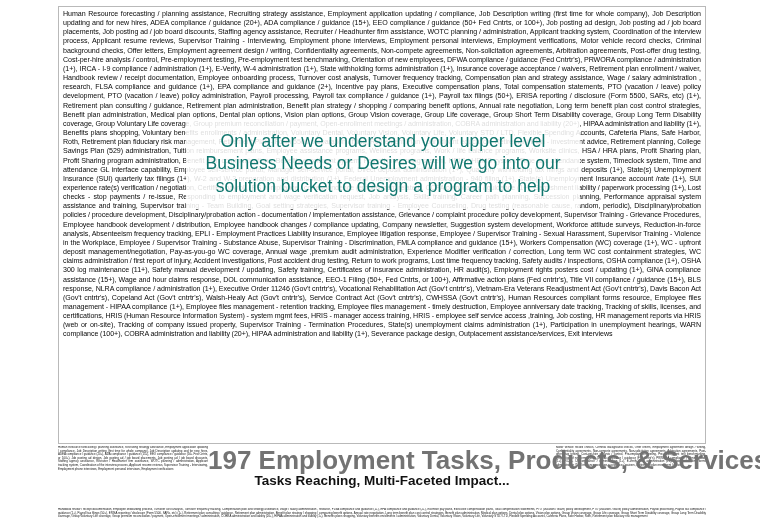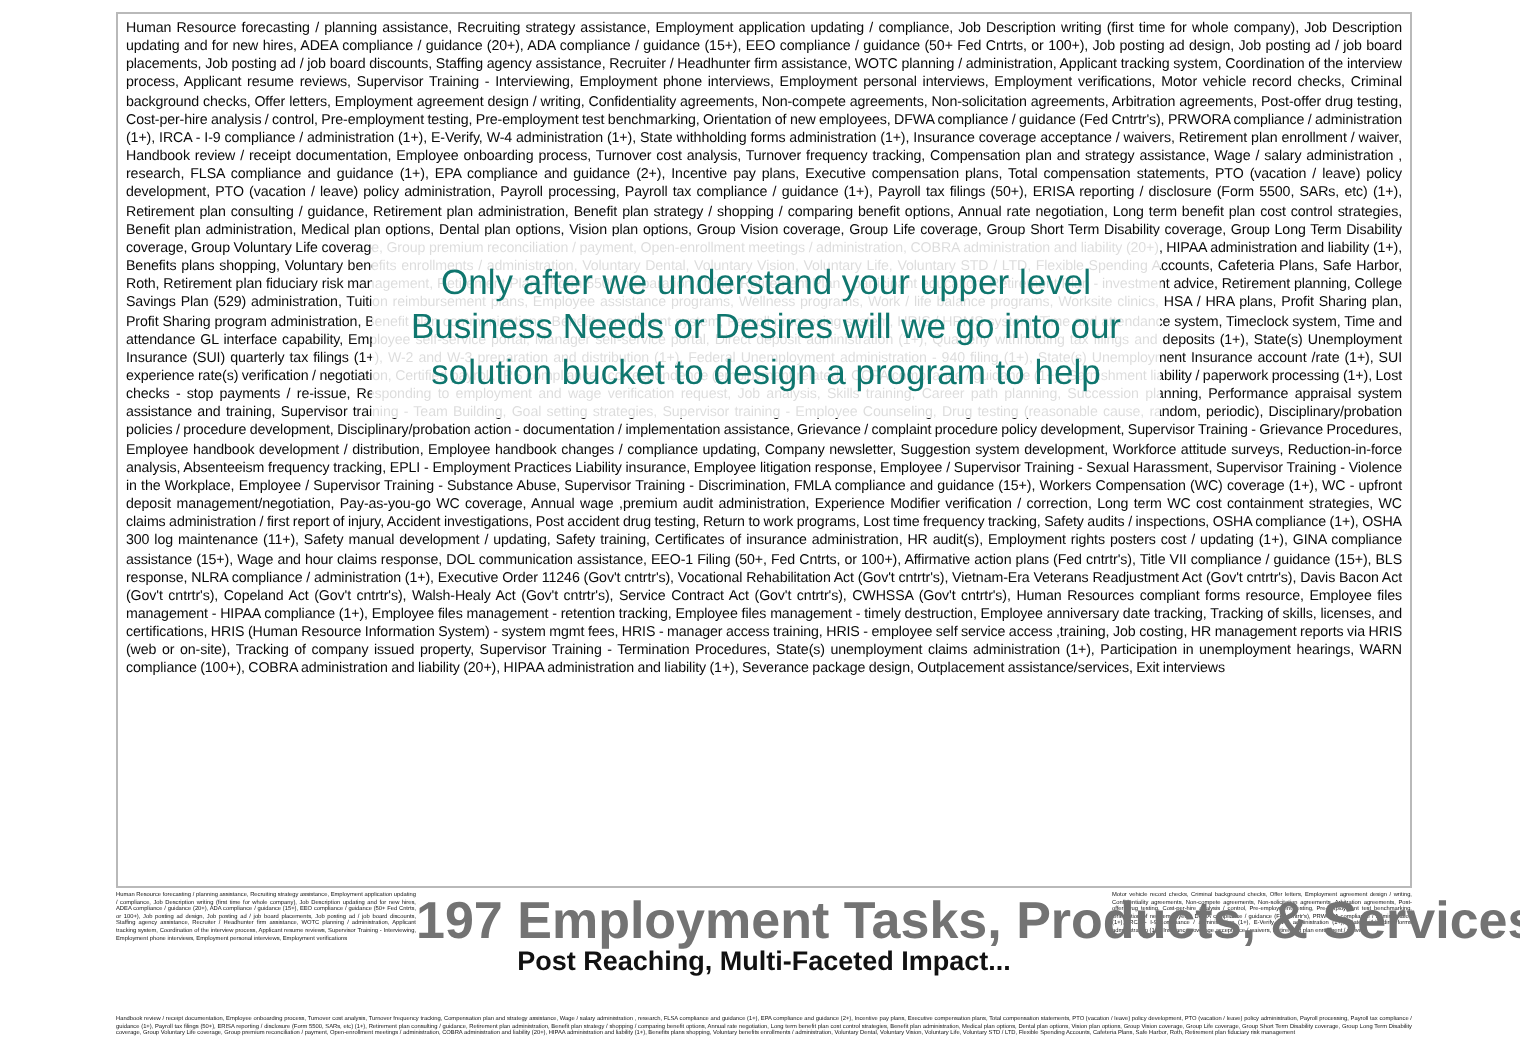--- a/index.html
+++ b/index.html
@@ -147,20 +147,20 @@
 
   <div class="bottom-band">
     <div class="micro-left">
       <p>Human Resource forecasting / planning assistance, Recruiting strategy assistance, Employment application updating / compliance, Job Description writing (first time for whole company), Job Description updating and for new hires, ADEA compliance / guidance (20+), ADA compliance / guidance (15+), EEO compliance / guidance (50+ Fed Cntrts, or 100+), Job posting ad design, Job posting ad / job board placements, Job posting ad / job board discounts, Staffing agency assistance, Recruiter / Headhunter firm assistance, WOTC planning / administration, Applicant tracking system, Coordination of the interview process, Applicant resume reviews, Supervisor Training - Interviewing, Employment phone interviews, Employment personal interviews, Employment verifications</p>
     </div>
     <div class="micro-right">
       <p>Motor vehicle record checks, Criminal background checks, Offer letters, Employment agreement design / writing, Confidentiality agreements, Non-compete agreements, Non-solicitation agreements, Arbitration agreements, Post-offer drug testing, Cost-per-hire analysis / control, Pre-employment testing, Pre-employment test benchmarking, Orientation of new employees, DFWA compliance / guidance (Fed Cntrtr's), PRWORA compliance / administration (1+), IRCA - I-9 compliance / administration (1+), E-Verify, W-4 administration (1+), State withholding forms administration (1+), Insurance coverage acceptance / waivers, Retirement plan enrollment / waiver</p>
     </div>
     <div class="headline-block">
       <div class="headline">197 Employment Tasks, Products, &amp; Services...</div>
-      <div class="subheadline">Post Reaching, Multi-Faceted Impact...</div>
+      <div class="subheadline">Tasks Reaching, Multi-Faceted Impact...</div>
     </div>
     <div class="micro-strip">
       <p>Handbook review / receipt documentation, Employee onboarding process, Turnover cost analysis, Turnover frequency tracking, Compensation plan and strategy assistance, Wage / salary administration , research, FLSA compliance and guidance (1+), EPA compliance and guidance (2+), Incentive pay plans, Executive compensation plans, Total compensation statements, PTO (vacation / leave) policy development, PTO (vacation / leave) policy administration, Payroll processing, Payroll tax compliance / guidance (1+), Payroll tax filings (50+), ERISA reporting / disclosure (Form 5500, SARs, etc) (1+), Retirement plan consulting / guidance, Retirement plan administration, Benefit plan strategy / shopping / comparing benefit options, Annual rate negotiation, Long term benefit plan cost control strategies, Benefit plan administration, Medical plan options, Dental plan options, Vision plan options, Group Vision coverage, Group Life coverage, Group Short Term Disability coverage, Group Long Term Disability coverage, Group Voluntary Life coverage, Group premium reconciliation / payment, Open-enrollment meetings / administration, COBRA administration and liability (20+), HIPAA administration and liability (1+), Benefits plans shopping, Voluntary benefits enrollments / administration, Voluntary Dental, Voluntary Vision, Voluntary Life, Voluntary STD / LTD, Flexible Spending Accounts, Cafeteria Plans, Safe Harbor, Roth, Retirement plan fiduciary risk management</p>
     </div>
   </div>
 
 </div>
 
 </body></html>

